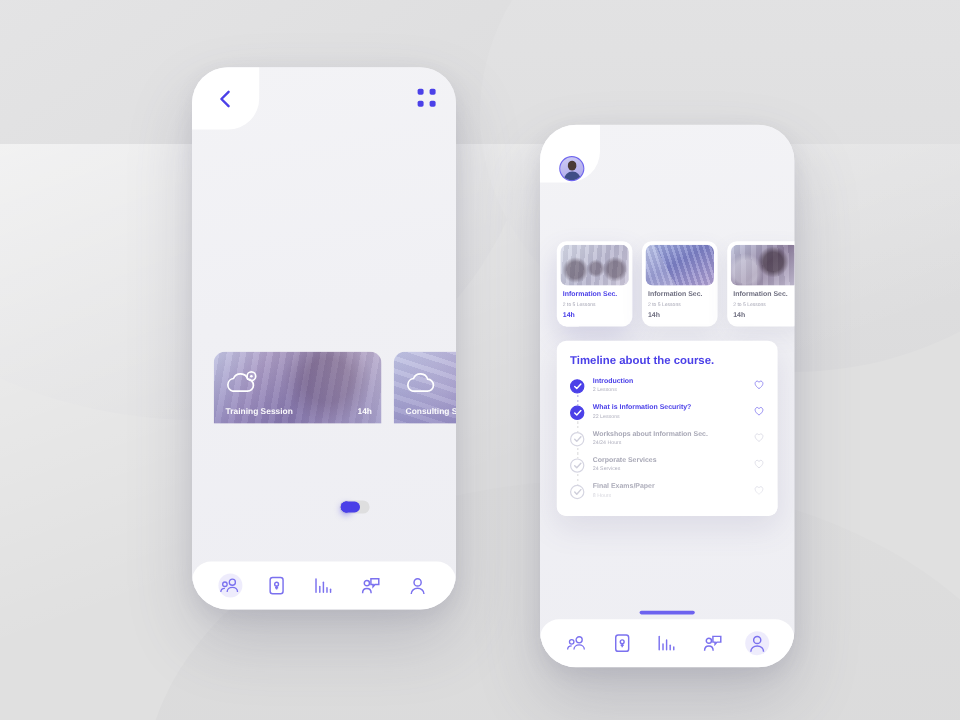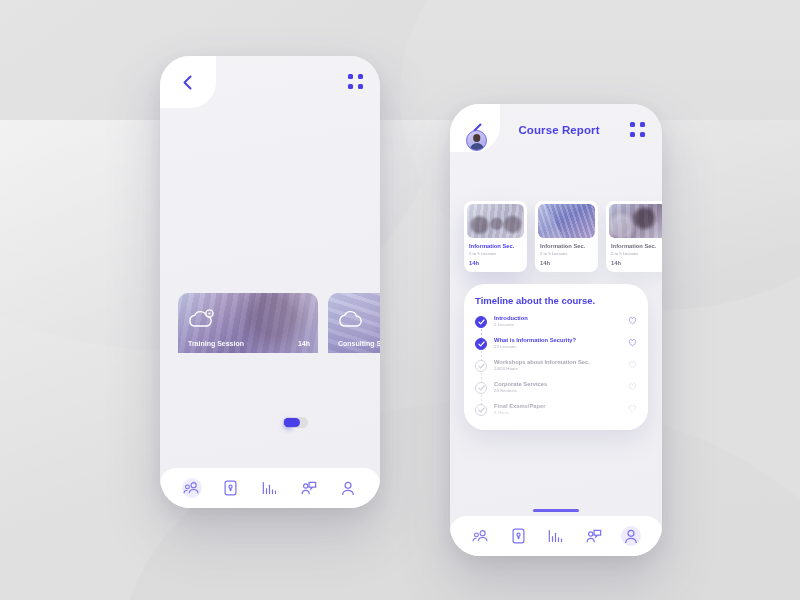--- a/index.html
+++ b/index.html
@@ -199,21 +199,21 @@
       radial-gradient(circle at 22% 66%, rgba(230,230,240,.42) 0 20%, transparent 30%),
       repeating-linear-gradient(88deg, rgba(255,255,255,.12) 0 4px, rgba(0,0,0,.05) 4px 9px);}
   .mcard-body{ padding:5px 5px 6px 5px; }
   .mcard-title{ font-size:5.8px; font-weight:700; color:#4b40e8; }
   .mcard-sub{ font-size:4.2px; color:#a3a3b2; margin-top:1.5px; }
   .mcard-hours{ font-size:5.8px; font-weight:700; color:#4b40e8; margin-top:4px; }
   .mcard-ptr{ position:absolute; left:9px; bottom:-4px; width:8px; height:8px; background:#fff; transform:rotate(45deg); }
 
   
   .tl-panel {
-    margin:12px 14px 0 14px; background:#fff; border-radius:21px;
+    margin:12px 14px 0 14px; background:#fff; border-radius:8px;
     padding:11px 11px 6px 11px; position:relative; overflow:hidden; height:146px;
     box-shadow:0 10px 26px rgba(90,85,140,.13);
   }
   .tl-title{ font-size:9.5px; font-weight:700; color:#4b40e8; }
   .tl-list{ margin-top:9px; }
   .tl-item{ display:flex; align-items:flex-start; position:relative; padding-bottom:9px; }
   .tl-item:last-child{ padding-bottom:0; }
   .tl-dot{
     width:12px; height:12px; border-radius:50%; flex:0 0 12px; margin-top:1px;
     display:flex; align-items:center; justify-content:center;
@@ -365,34 +365,20 @@
           <path d="M1.8 15c0-3.1 2.6-5.1 5.7-5.1s5.7 2 5.7 5.1"></path>
       </svg>
     </div>
   </div>
 </div>
 
 <div class="phone" id="phone-report">
   <div class="phone-bg"></div>
   <div class="corner-white"></div>
 
-  <div class="topbar">
-    <div class="back-btn">
-      <svg width="11" height="15" viewBox="0 0 11 15">
-        <path d="M8.5 1.5 L2.5 7.5 L8.5 13.5" fill="none" stroke="#4b40e8" stroke-width="2" stroke-linecap="round" stroke-linejoin="round"></path>
-      </svg>
-    </div>
-    <div class="topbar-title">Course Report</div>
-    <div class="grid-btn">
-      <i></i>
-        <i></i>
-      <i></i>
-        <i></i>
-    </div>
-  </div>
 
   <div class="profile-row">
     <div class="avatar"></div>
     <div class="profile-text">
       <div class="profile-name">Zulqurnain Haider</div>
       <div class="profile-role">UX/UI &amp; Motion Graphic</div>
     </div>
     <div class="add-btn">+</div>
   </div>
 

